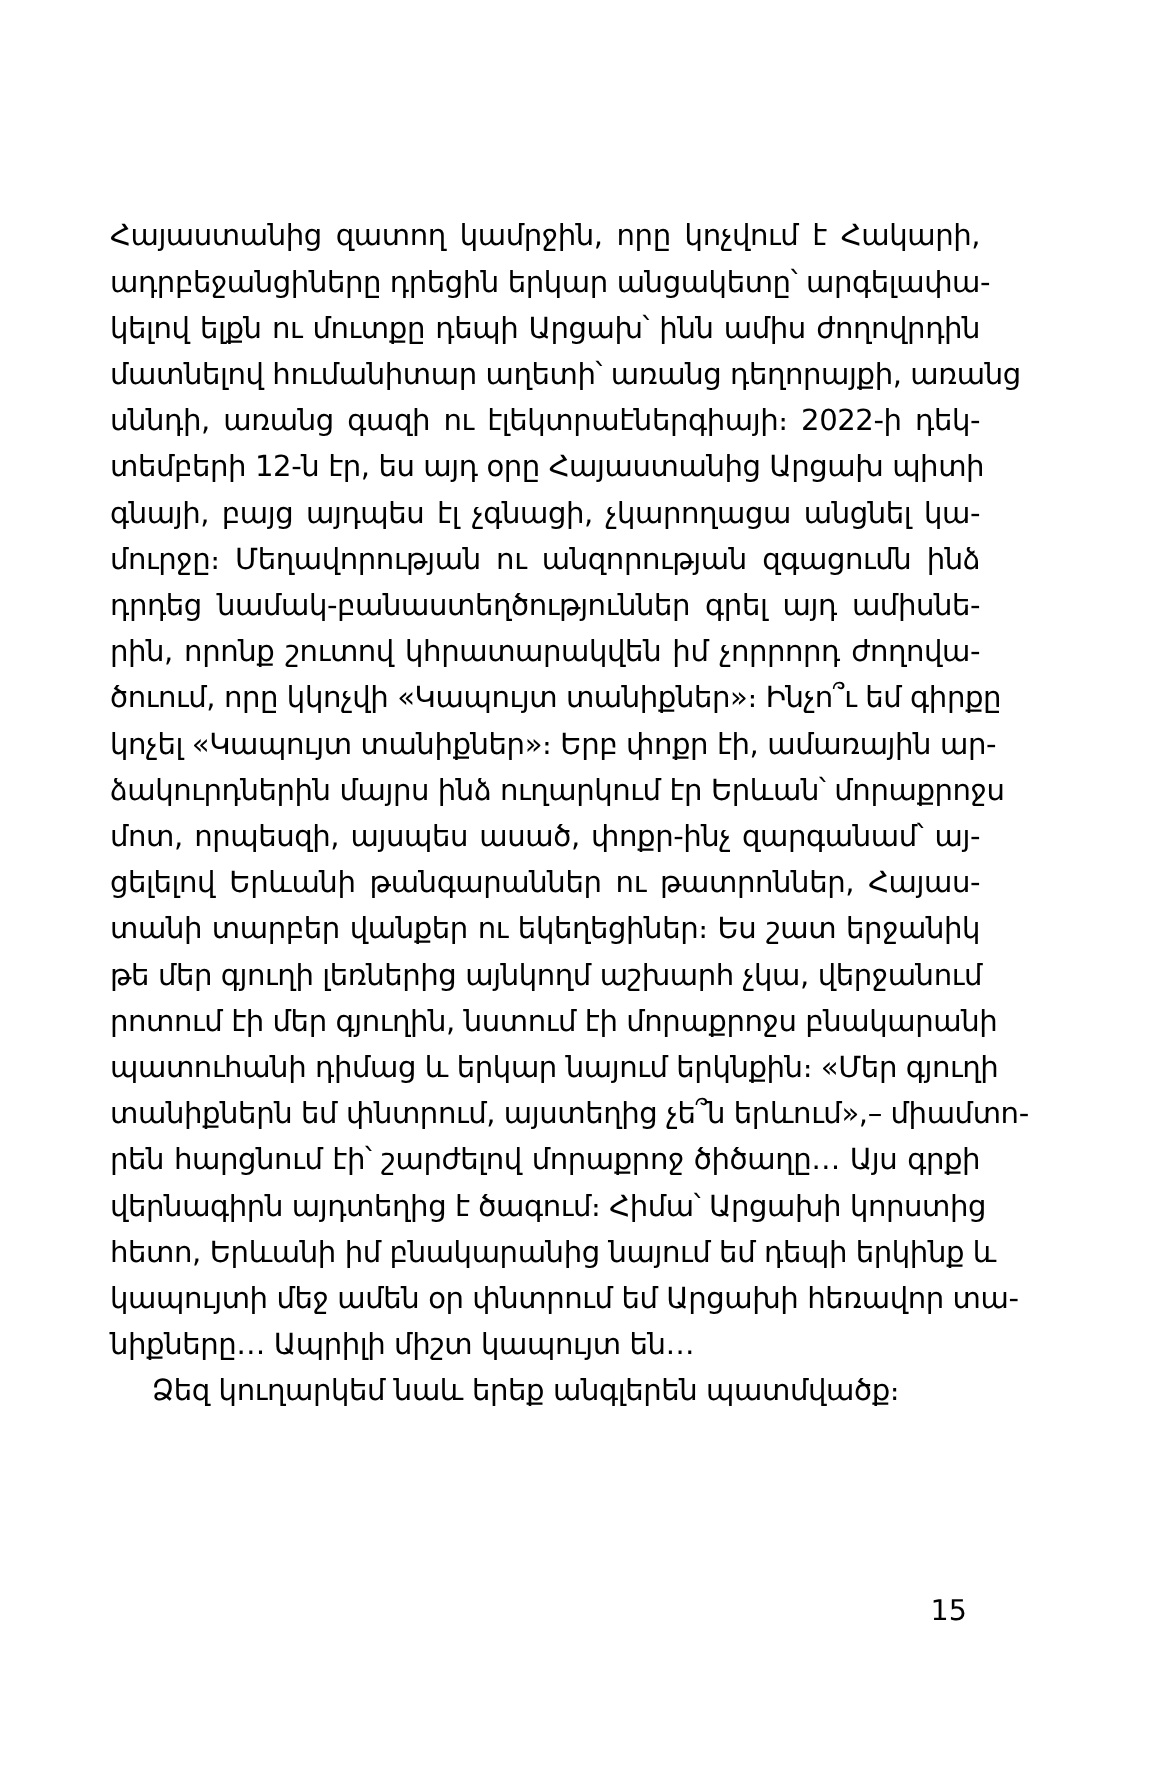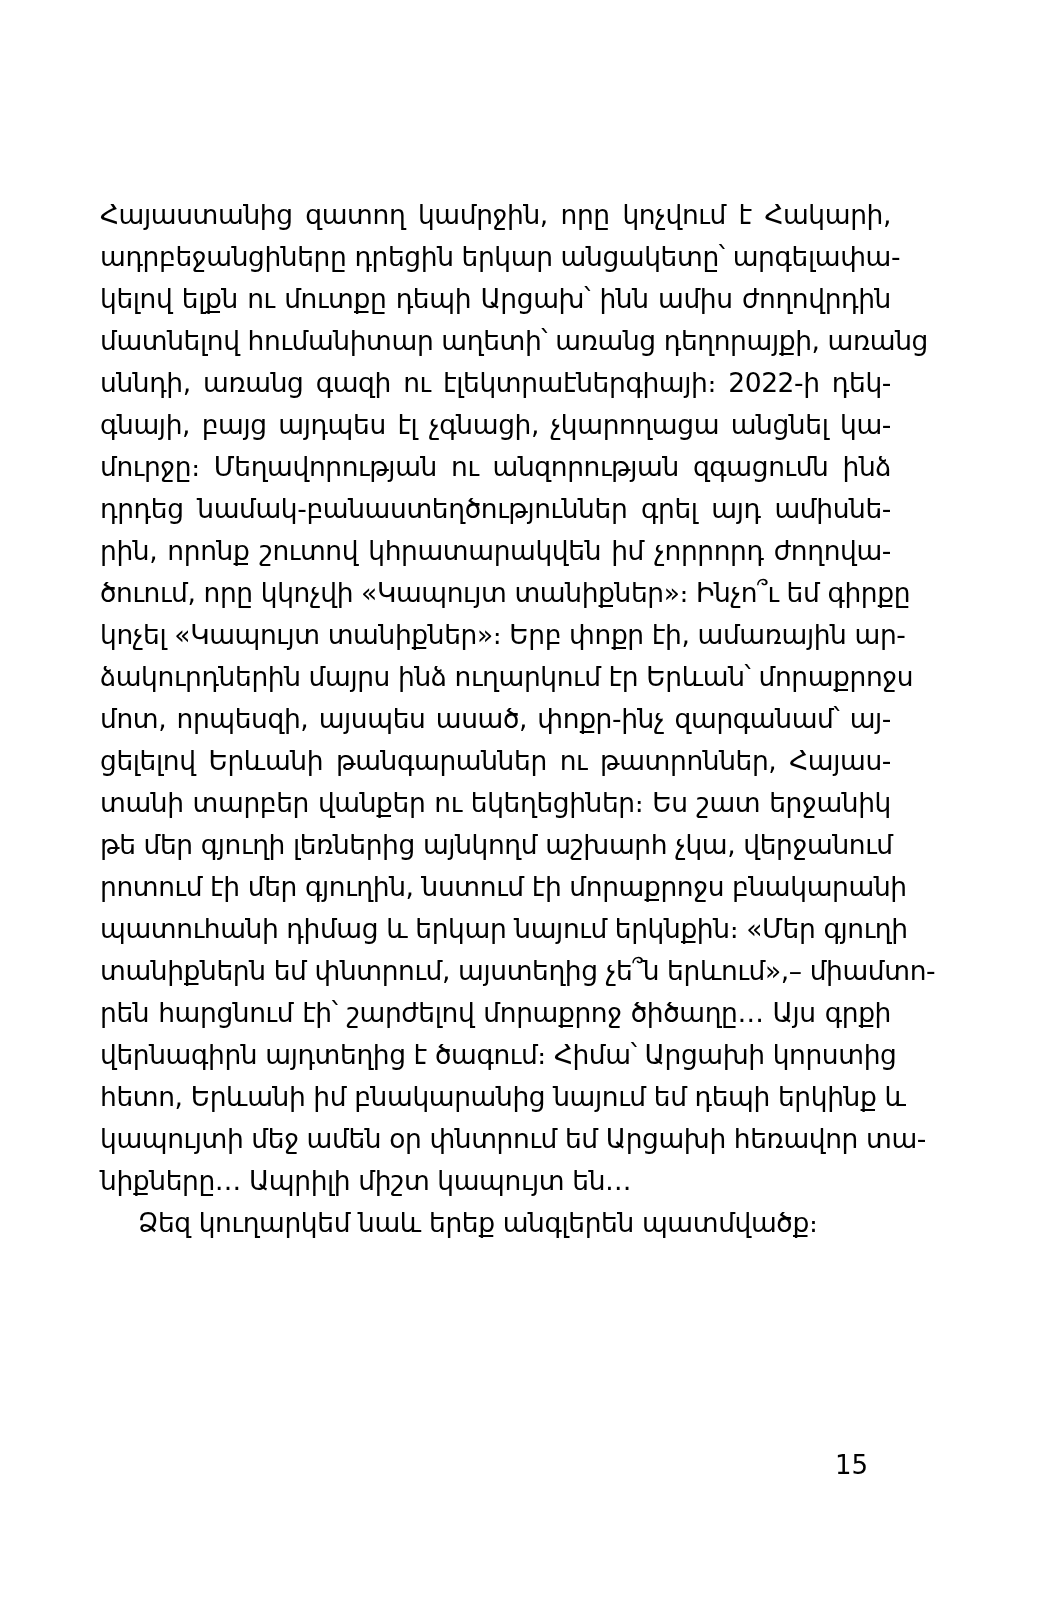--- a/index.html
+++ b/index.html
@@ -39,39 +39,40 @@
       white-space: nowrap;
     }
     .para1 .line:last-child { text-align-last: left; }
     .para2 .line {
       text-align-last: left;
       text-indent: 38px;
     }
     .page-number {
       position: absolute;
       top: 1450px;
-      left: 96px;
+      left: 107px;
       width: 772px;
       text-align: right;
       font-size: 26px;
     }
   </style>
 </head>
 <body>
 
 <div class="page">
 
 
   <div class="content">
     <div class="para1">
         <div class="line">Հայաստանից զատող կամրջին, որը կոչվում է Հակարի,</div>
         <div class="line">ադրբեջանցիները դրեցին երկար անցակետը՝ արգելափա-</div>
         <div class="line">կելով ելքն ու մուտքը դեպի Արցախ՝ ինն ամիս ժողովրդին</div>
         <div class="line">մատնելով հումանիտար աղետի՝ առանց դեղորայքի, առանց</div>
         <div class="line">սննդի, առանց գազի ու էլեկտրաէներգիայի։ 2022-ի դեկ-</div>
+        <div class="line">տեմբերի 12-ն էր, ես այդ օրը Հայաստանից Արցախ պիտի</div>
         <div class="line">գնայի, բայց այդպես էլ չգնացի, չկարողացա անցնել կա-</div>
         <div class="line">մուրջը։ Մեղավորության ու անզորության զգացումն ինձ</div>
         <div class="line">դրդեց նամակ-բանաստեղծություններ գրել այդ ամիսնե-</div>
         <div class="line">րին, որոնք շուտով կհրատարակվեն իմ չորրորդ ժողովա-</div>
         <div class="line">ծուում, որը կկոչվի «Կապույտ տանիքներ»։ Ինչո՞ւ եմ գիրքը</div>
         <div class="line">կոչել «Կապույտ տանիքներ»։ Երբ փոքր էի, ամառային ար-</div>
         <div class="line">ձակուրդներին մայրս ինձ ուղարկում էր Երևան՝ մորաքրոջս</div>
         <div class="line">մոտ, որպեսզի, այսպես ասած, փոքր-ինչ զարգանամ՝ այ-</div>
         <div class="line">ցելելով Երևանի թանգարաններ ու թատրոններ, Հայաս-</div>
         <div class="line">տանի տարբեր վանքեր ու եկեղեցիներ։ Ես շատ երջանիկ</div>

